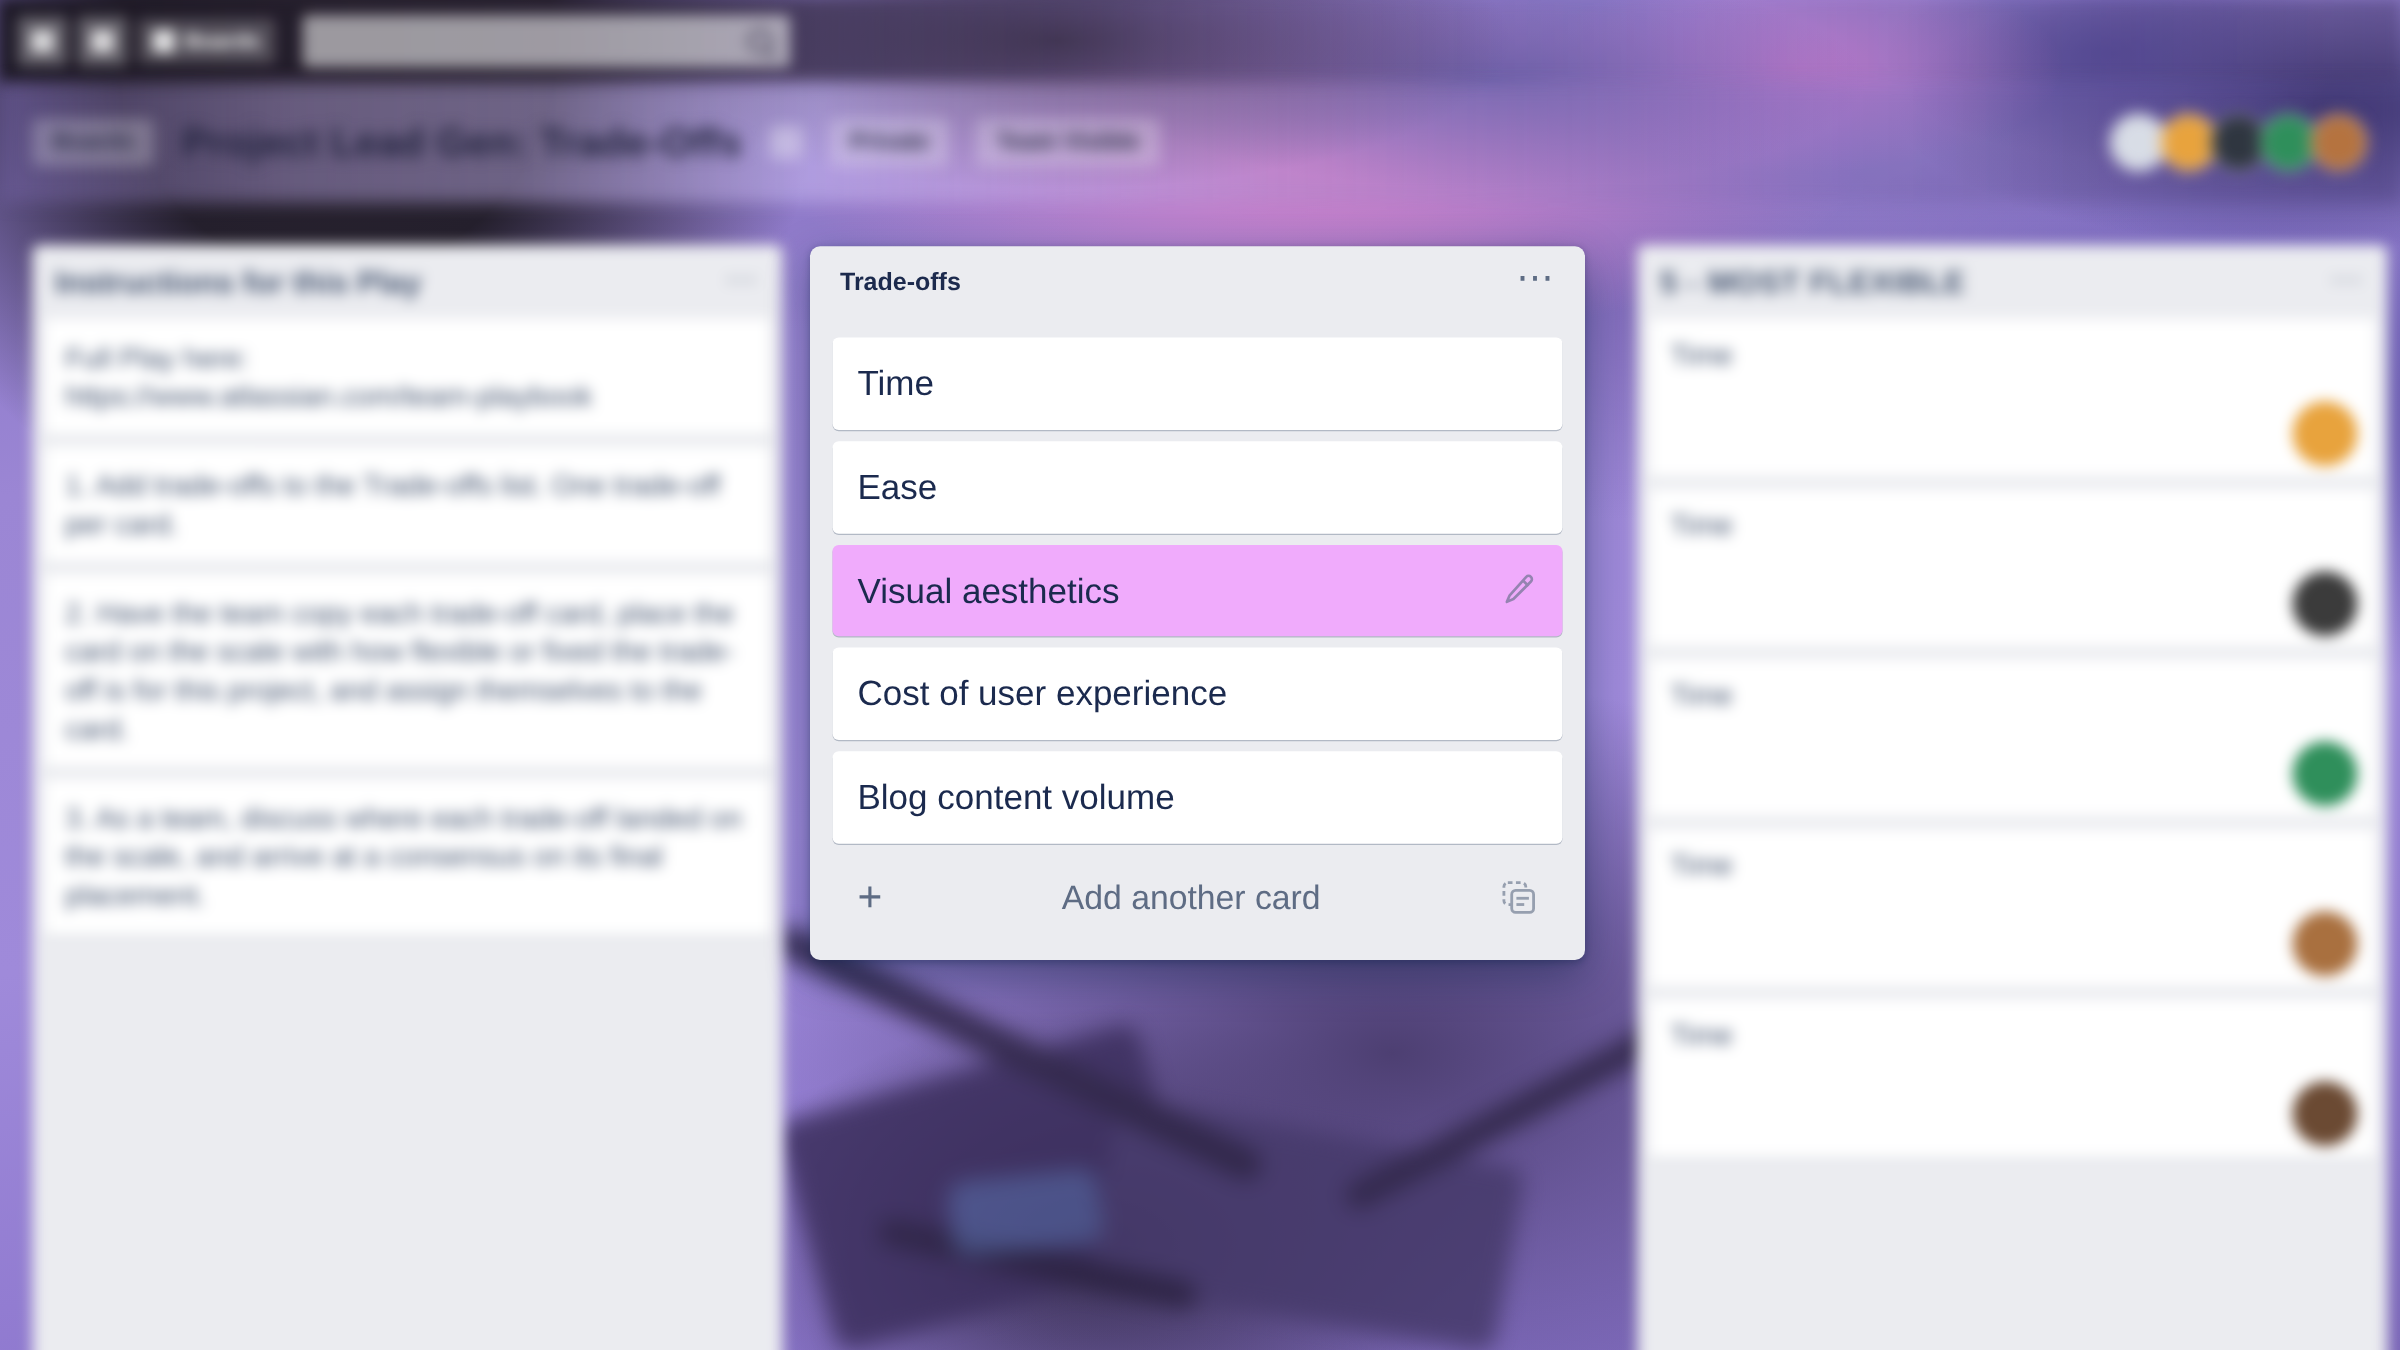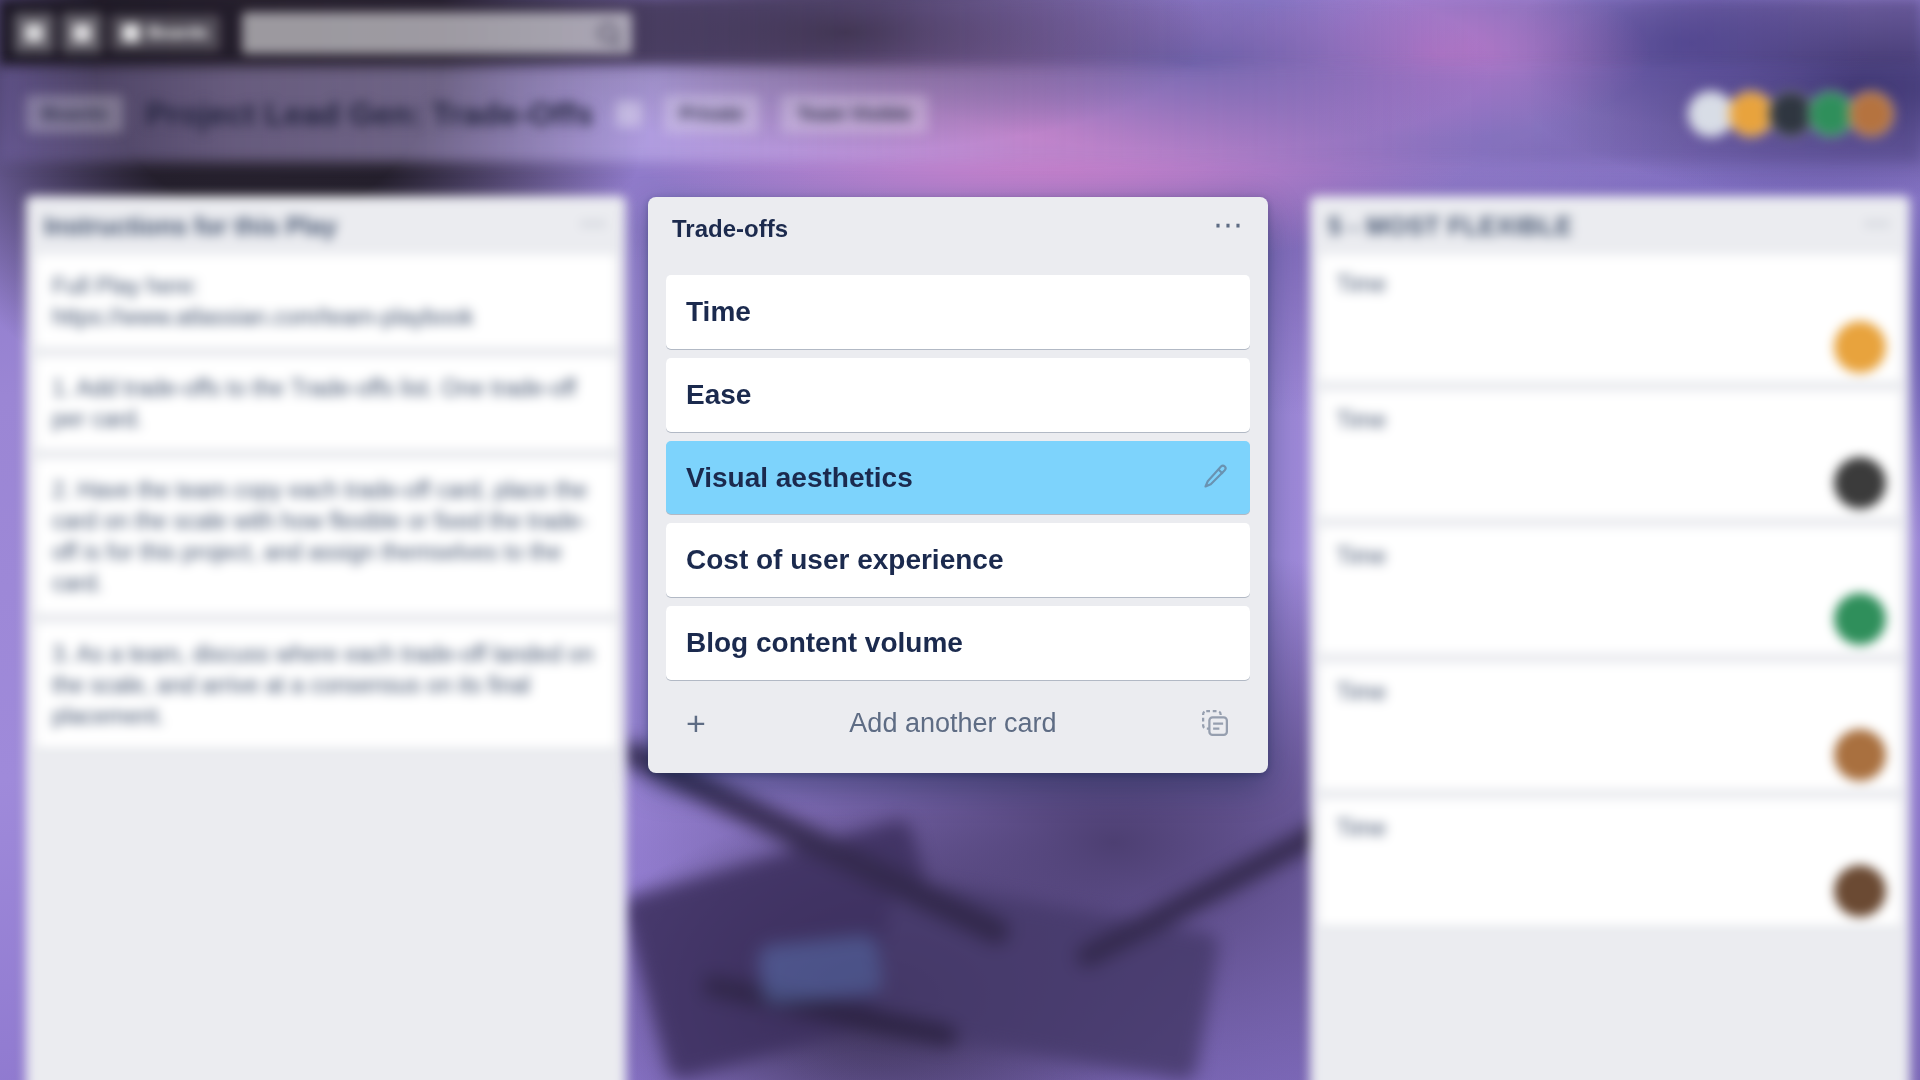--- a/index.html
+++ b/index.html
@@ -104,29 +104,29 @@
   #list-instructions .list-title { font-size: 25px; }
 
   
   #list-tradeoffs {
     left: 648px; top: 197px; width: 620px;
     background: #ebecf0;
     border-radius: 8px;
     box-shadow: 0 12px 34px rgba(9,30,66,.42), 0 2px 6px rgba(9,30,66,.3);
   }
   #list-tradeoffs .list-header { padding: 18px 22px 16px 24px; }
-  #list-tradeoffs .list-title { font-size: 24px; font-weight: 700; color: #1c2a4d; }
+  #list-tradeoffs .list-title { font-size: 20px; font-weight: 700; color: #1c2a4d; }
   #list-tradeoffs .list-menu { color:#5e6c84; font-size: 30px; letter-spacing: 3px; }
-  #list-tradeoffs .list-cards { padding: 16px 18px 0 18px; gap: 9px; font-weight: bold; }
+  #list-tradeoffs .list-cards { padding: 16px 18px 0 18px; gap: 9px; }
   #list-tradeoffs .card {
     font-size: 28px; color: #1b2a4e; padding: 18px 20px;
     border-radius: 5px; box-shadow: 0 1px 0 rgba(9,30,66,.25);
     align-items: center; min-height: 62px;
   }
-  #list-tradeoffs .card.hover-card { background: #7dd3fc; }
+  #list-tradeoffs .card.hover-card { background: #f0abfc; }
   .edit-pencil { width: 30px; height: 30px; flex: 0 0 auto; opacity: .62; }
   #add-card-row {
     display:flex; align-items:center; gap: 14px;
     padding: 22px 20px 24px 20px; margin: 6px 18px 10px 18px;
     color: #5e6c84; font-size: 27px; border-radius: 5px;
   }
   #add-card-row .plus { font-size: 34px; line-height: 26px; font-weight: 400; color:#5e6c84; }
   #add-card-row .add-label { flex: 1; text-align: center; }
   .tmpl-icon { width: 30px; height: 30px; opacity: .6; }
 

